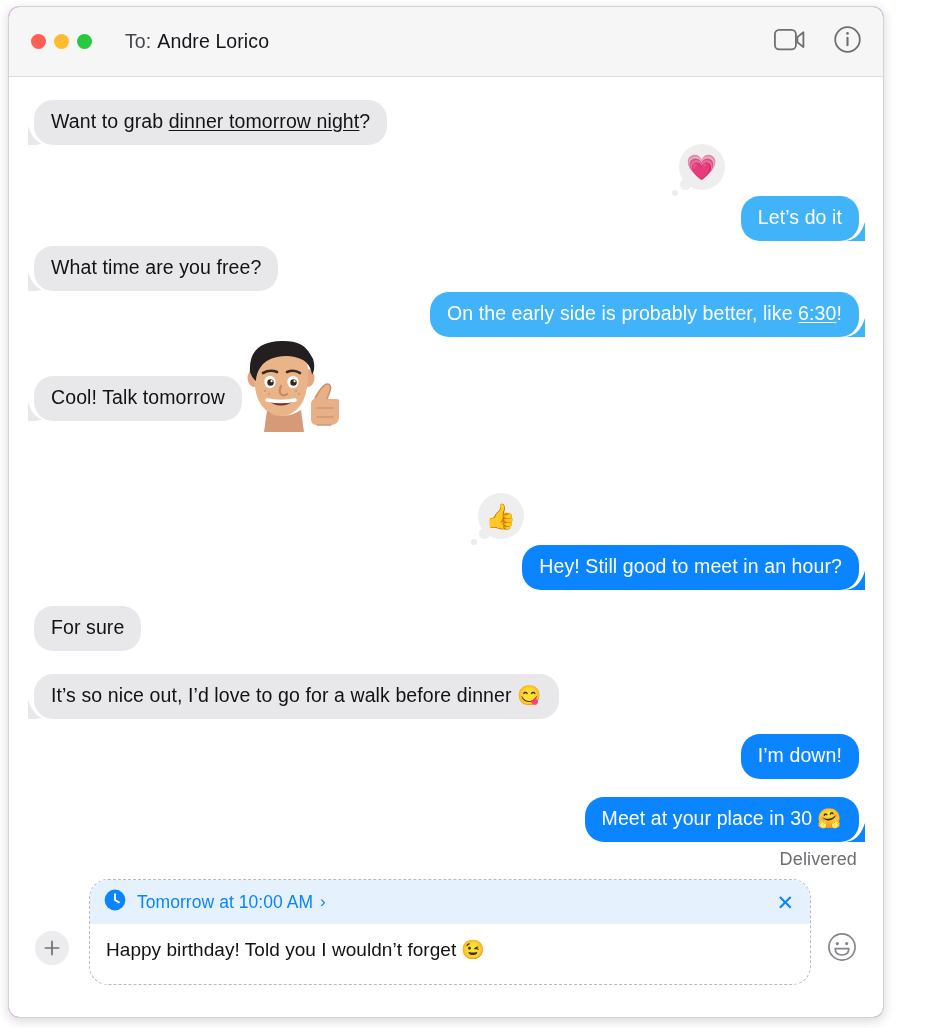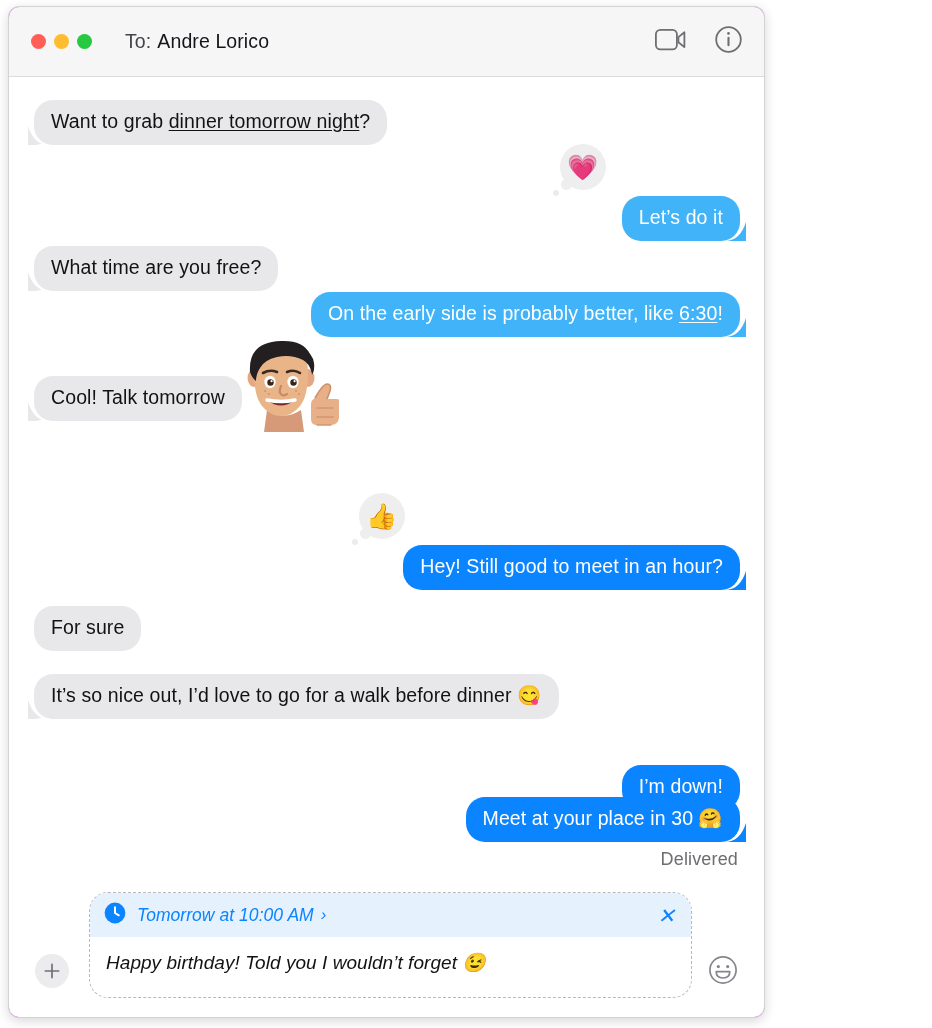--- a/index.html
+++ b/index.html
@@ -9,21 +9,21 @@
     height: 1028px;
     background: #ffffff;
     font-family: "Liberation Sans", sans-serif;
     overflow: hidden;
   }
 
   #window {
     position: absolute;
     left: 8px;
     top: 6px;
-    width: 757px;
+    width: 876px;
     height: 1012px;
     background: #d946ef;
     border-radius: 11px;
     border: 1px solid #d3d3d3;
     box-shadow: 0 3px 12px rgba(0,0,0,0.16);
     overflow: hidden;
     display: flex;
     flex-direction: column;
   }
 
@@ -185,24 +185,23 @@
     font-size: 18px;
     color: #6d6d72;
     letter-spacing: 0.15px;
   }
 
   
   #compose {
     flex: 0 0 150px;
     background: #ffffff;
     display: flex;
-    align-items: center;
+    align-items: flex-start;
     padding: 12px 18px 6px 18px;
     position: relative;
-    font-style: italic;
   }
 
   #plus-button {
     width: 34px; height: 34px;
     border-radius: 50%;
     background: #ececee;
     display: flex;
     align-items: center;
     justify-content: center;
     flex: 0 0 34px;
@@ -390,21 +389,21 @@
       </div>
     </div>
 
 
     <div class="row left" style="top:597px;">
       <div class="bubble gray tail-left">
         <span>It’s so nice out, I’d love to go for a walk before dinner 😋</span>
       </div>
     </div>
 
-    <div class="row right" style="top:688px;">
+    <div class="row right" style="top:657px;">
       <div class="bubble blue">
         <span>I’m down!</span>
       </div>
     </div>
 
     <div class="row right" style="top:720px;">
       <div class="bubble blue tail-right">
         <span>Meet at your place in 30 🤗</span>
       </div>
     </div>

